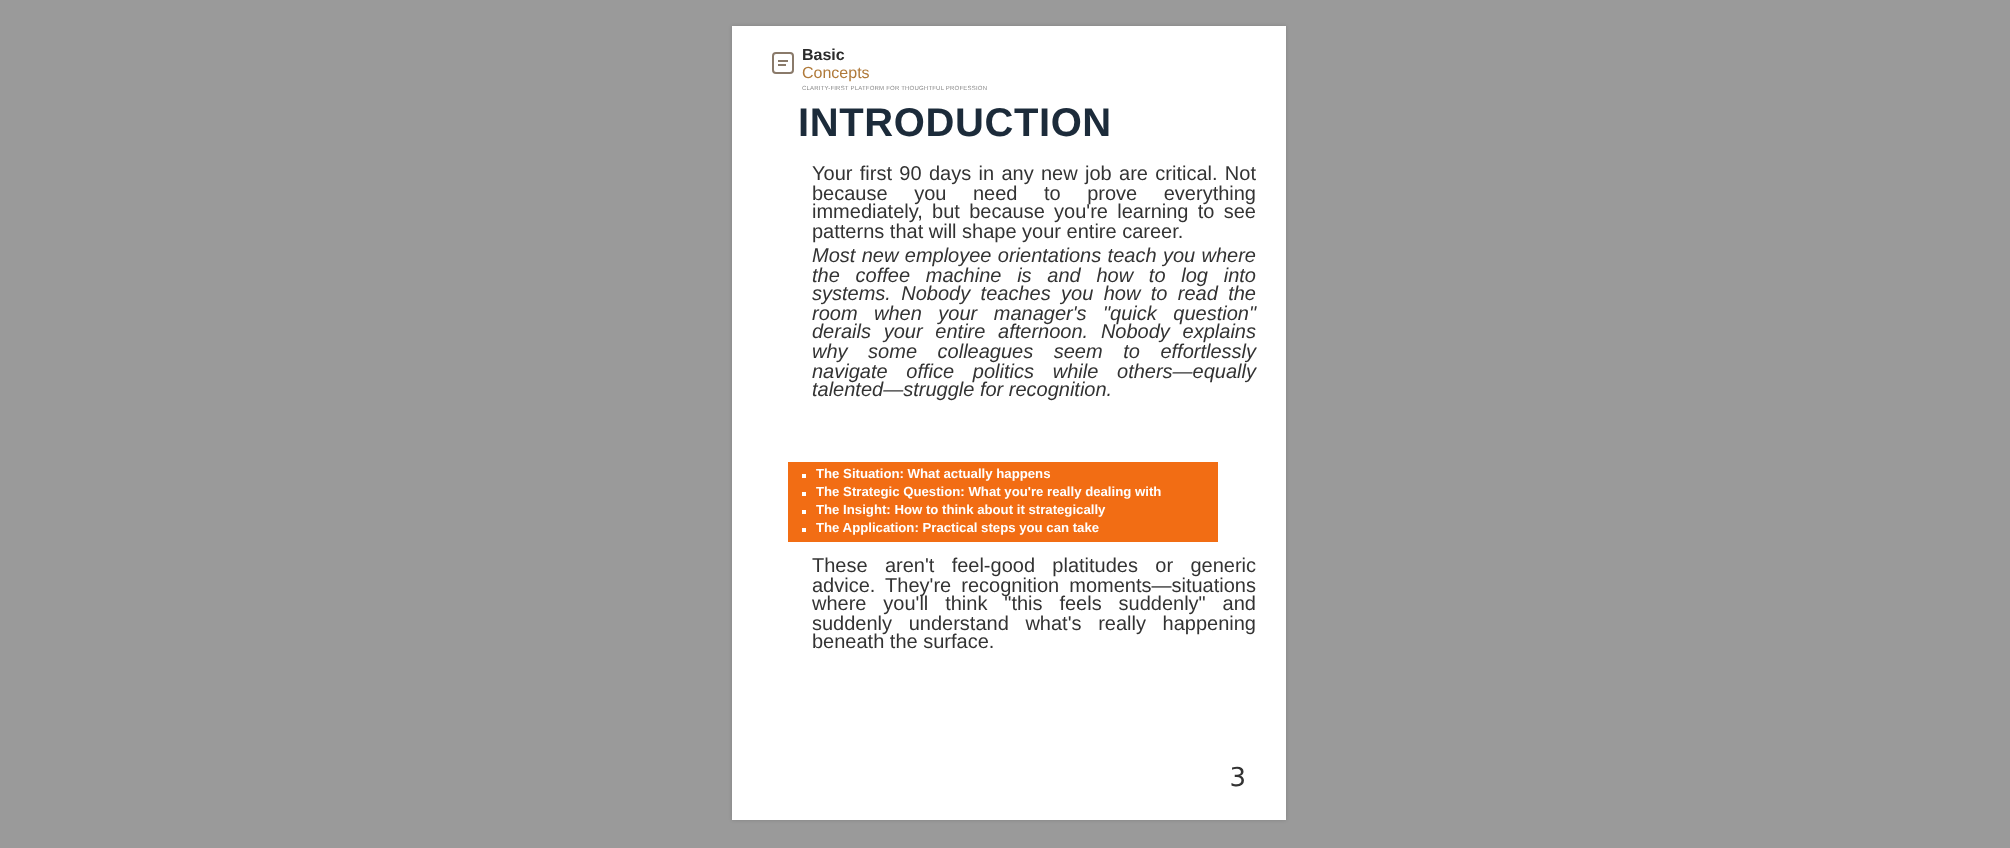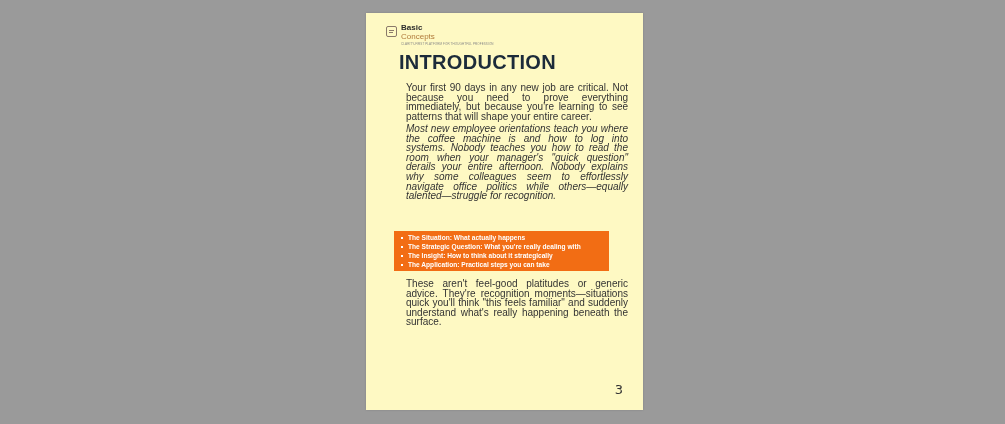--- a/index.html
+++ b/index.html
@@ -6,21 +6,21 @@
     body {
       width: 1005px; height: 424px;
       background: #9a9a9a;
       position: relative; overflow: hidden;
       font-family: "Liberation Sans", sans-serif;
     }
     .page {
       position: absolute;
       left: 366px; top: 13px;
       width: 277px; height: 397px;
-      background: #fef9c3;
+      background: #ffffff;
       box-shadow: 0 0 2px rgba(0,0,0,0.15);
     }
     .logo {
       position: absolute; left: 20px; top: 11px;
       display: flex; align-items: flex-start;
     }
     .logo-icon {
       width: 9px; height: 9px;
       border: 1px solid #8a7a6a; border-radius: 2px;
       margin-top: 2px; margin-right: 4px;
@@ -94,16 +94,16 @@
 
   <div class="callout">
     <ul>
       <li>The Situation: What actually happens</li>
       <li>The Strategic Question: What you're really dealing with</li>
       <li>The Insight: How to think about it strategically</li>
       <li>The Application: Practical steps you can take</li>
     </ul>
   </div>
 
-  <p class="body-text p4" style="margin:0">These aren't feel-good platitudes or generic advice. They're recognition moments—situations quick you'll think "this feels familiar" and suddenly understand what's really happening beneath the surface.</p>
+  <p class="body-text p4" style="margin:0">These aren't feel-good platitudes or generic advice. They're recognition moments—situations where you'll think "this feels suddenly" and suddenly understand what's really happening beneath the surface.</p>
 
   <div class="page-number">3</div>
 </div>
 
 </body></html>

